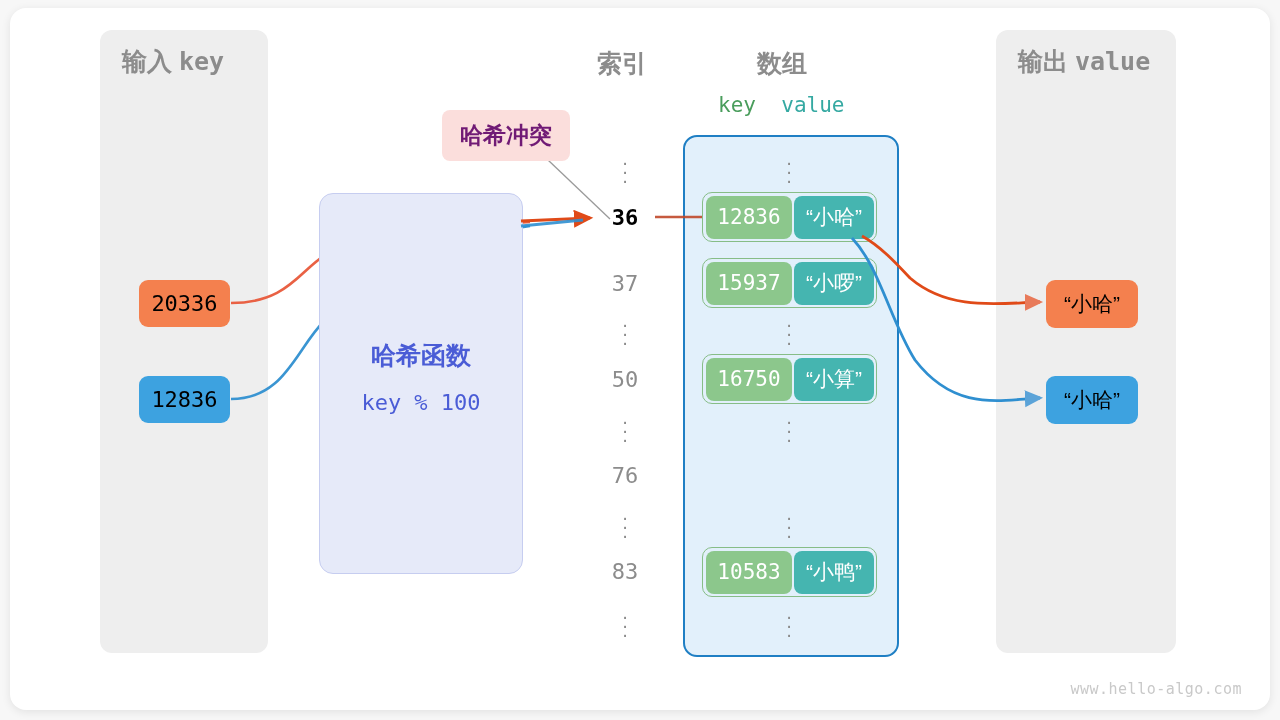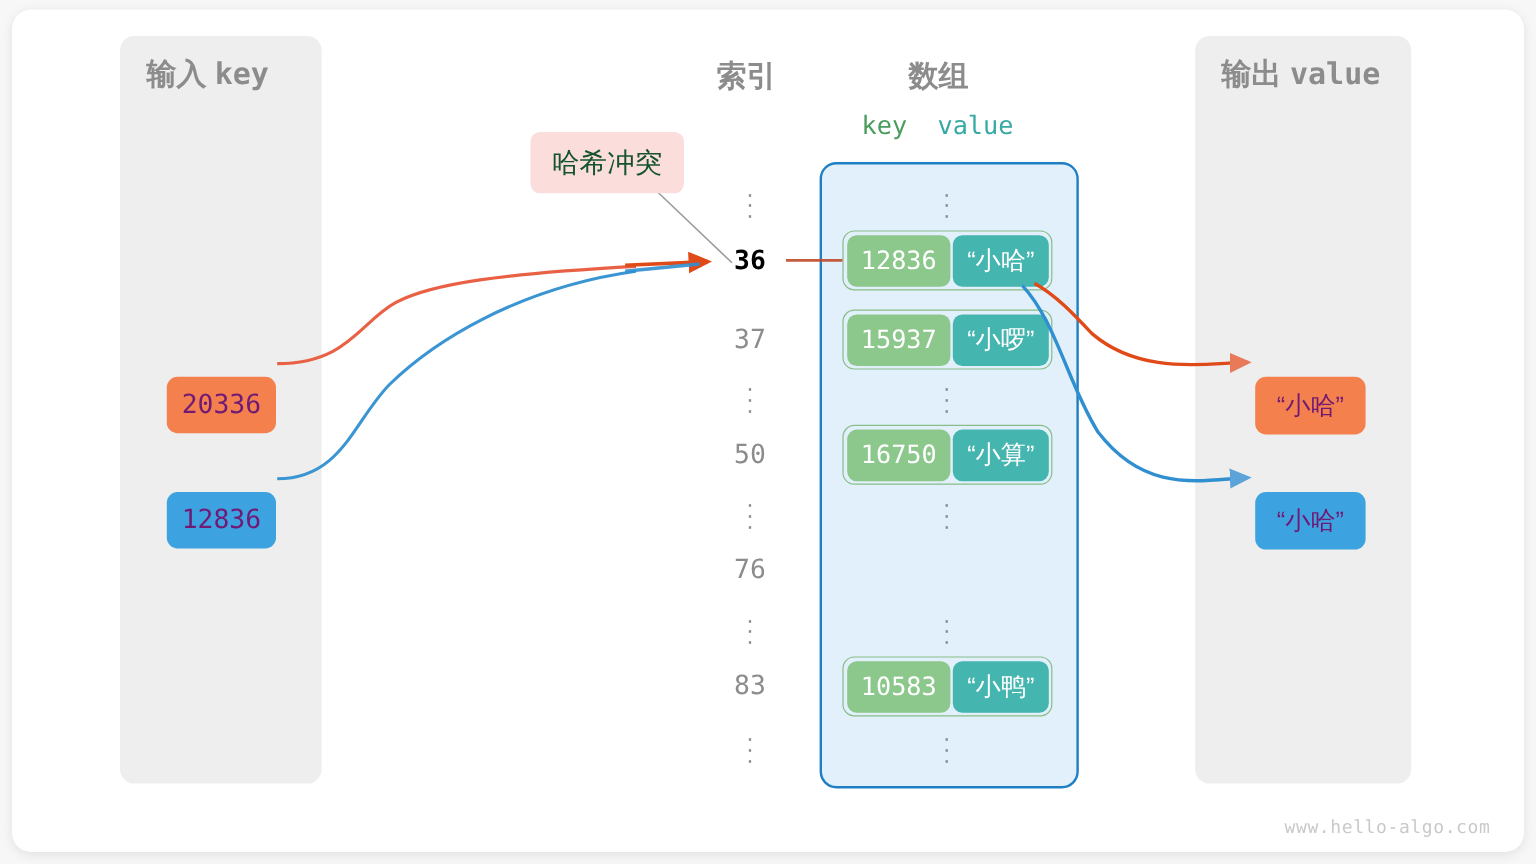--- a/index.html
+++ b/index.html
@@ -108,38 +108,37 @@
   }
 
   
   #collision-badge {
     position: absolute;
     left: 442px;
     top: 110px;
     padding: 10px 18px;
     background: #fbdedc;
     border-radius: 8px;
-    color: #14532d;
+    color: #701a75;
     font-size: 23px;
-    font-weight: normal;
+    font-weight: bold;
     z-index: 6;
     white-space: nowrap;
   }
 
   
   .chip {
     position: absolute;
     display: flex;
     align-items: center;
     justify-content: center;
     border-radius: 9px;
-    color: #701a75;
+    color: #000000;
     font-size: 22px;
     z-index: 5;
-    margin-top: 34px;
   }
   .chip.orange { background: #f4804e; }
   .chip.blue   { background: #3da2e0; }
   .chip.num {
     font-family: "DejaVu Sans Mono", "Liberation Mono", monospace;
   }
   #in-20336  { left: 139px;  top: 280px; width: 91px;  height: 47px; }
   #in-12836  { left: 139px;  top: 376px; width: 91px;  height: 47px; }
   #out-top   { left: 1046px; top: 280px; width: 92px;  height: 48px; font-size: 21px; }
   #out-bot   { left: 1046px; top: 376px; width: 92px;  height: 48px; font-size: 21px; }
@@ -270,20 +269,24 @@
     <span class="k">key</span><span class="k">&nbsp;&nbsp;</span><span class="v">value</span>
   </div>
 
   <svg id="svg-under" viewBox="0 0 1280 720">
 
     <path d="M 231 303 C 290 303 300 268 330 252 C 360 236 420 228 530 222" stroke="#e8593a" stroke-width="2.6" fill="none" opacity="0.95"></path>
 
     <path d="M 231 399 C 285 399 295 350 325 320 C 360 286 430 240 530 226" stroke="#2f8fd0" stroke-width="2.6" fill="none" opacity="0.95"></path>
   </svg>
 
+  <div id="hash-box">
+    <div id="hash-title">哈希函数</div>
+    <div id="hash-expr">key % 100</div>
+  </div>
 
   <div id="array-box"></div>
 
   <div class="dots dots-idx" style="top:158px">
       <span>·</span>
       <span>·</span>
       <span>·</span>
     </div>
   <div class="idx active" style="top:205px">36</div>
   <div class="idx" style="top:271px">37</div>

